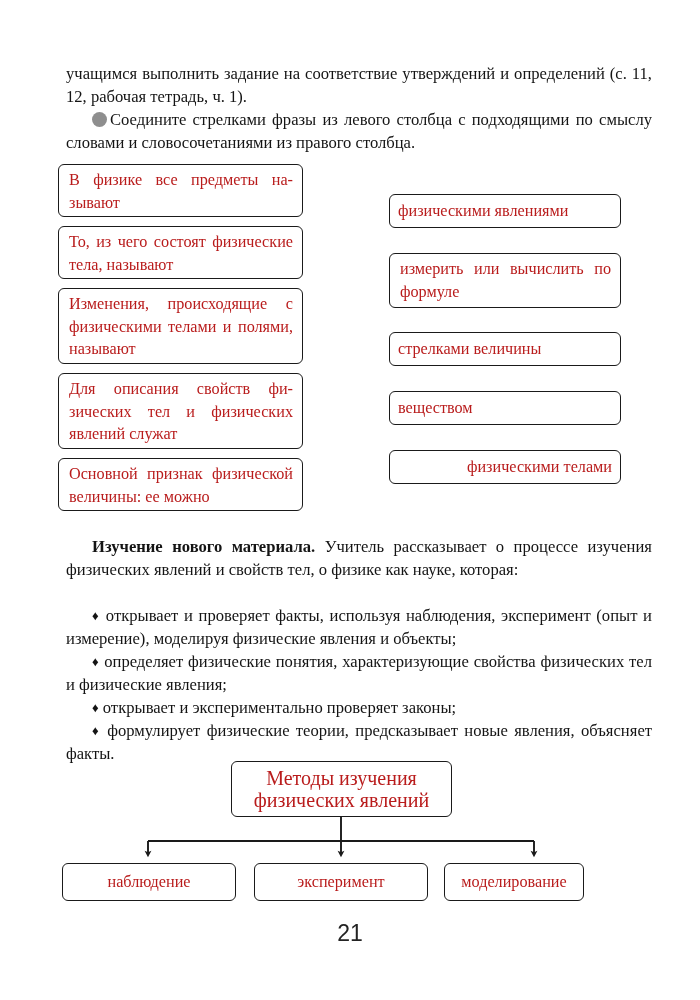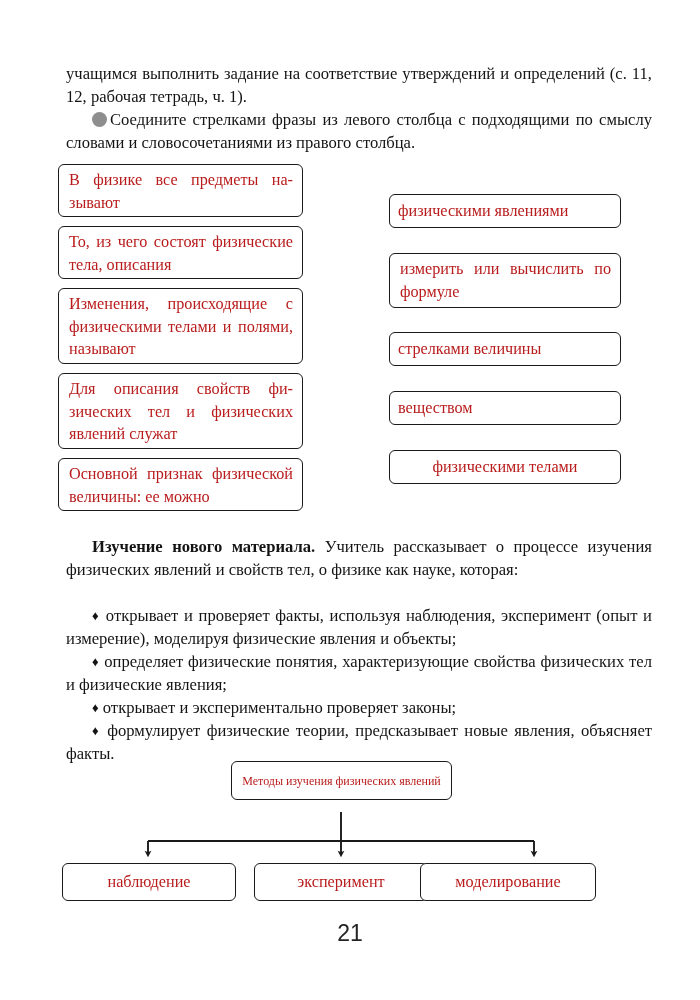--- a/index.html
+++ b/index.html
@@ -124,21 +124,21 @@
 
   <div class="textblock" style="top:108px;">
     <p class="marker-line"><span class="task-marker"></span><span>Соедините стрелками фразы из левого столбца с подходящими по смыслу словами и словосочетаниями из правого столбца.</span></p>
   </div>
 
   <div class="rbox" style="left:58px; top:164px; width:245px; height:53px;">
     <span class="inner">В физике все предметы на­зывают</span>
   </div>
 
   <div class="rbox" style="left:58px; top:226px; width:245px; height:53px;">
-    <span class="inner">То, из чего состоят физиче­ские тела, описания</span>
+    <span class="inner">То, из чего состоят физиче­ские тела, называют</span>
   </div>
 
   <div class="rbox" style="left:58px; top:288px; width:245px; height:76px;">
     <span class="inner">Изменения, происходящие с физическими телами и по­лями, называют</span>
   </div>
 
   <div class="rbox" style="left:58px; top:373px; width:245px; height:76px;">
     <span class="inner">Для описания свойств фи­зических тел и физических явлений служат</span>
   </div>
 
@@ -156,21 +156,21 @@
 
   <div class="rbox center" style="left:389px; top:332px; width:232px; height:34px;">
     <span class="inner" style="text-align:left;">стрелками величины</span>
   </div>
 
   <div class="rbox center" style="left:389px; top:391px; width:232px; height:34px;">
     <span class="inner" style="text-align:left;">веществом</span>
   </div>
 
   <div class="rbox center" style="left:389px; top:450px; width:232px; height:34px;">
-    <span class="inner" style="text-align:center;">физическими телами</span>
+    <span class="inner" style="text-align:right;">физическими телами</span>
   </div>
 
   <div class="textblock" style="top:535px;">
     <p class="indent"><span class="bold">Изучение нового материала.</span><span> Учитель рассказывает о процессе изучения физических явлений и свойств тел, о физике как науке, которая:</span></p>
   </div>
 
   <div class="textblock" style="top:604px;">
     <p class="indent"><span class="diamond">♦</span>&nbsp;<span>открывает и проверяет факты, используя наблюдения, экспери­мент (опыт и измерение), моделируя физические явления и объекты;</span></p>
   </div>
 
@@ -197,32 +197,32 @@
 
       <line x1="341" y1="57" x2="341" y2="86" stroke="#1a1a1a" stroke-width="1.9"></line>
 
       <line x1="148" y1="86" x2="534" y2="86" stroke="#1a1a1a" stroke-width="1.9"></line>
 
       <line x1="148" y1="86" x2="148" y2="99" stroke="#1a1a1a" stroke-width="1.9" marker-end="url(#arrowhead)"></line>
       <line x1="341" y1="86" x2="341" y2="99" stroke="#1a1a1a" stroke-width="1.9" marker-end="url(#arrowhead)"></line>
       <line x1="534" y1="86" x2="534" y2="99" stroke="#1a1a1a" stroke-width="1.9" marker-end="url(#arrowhead)"></line>
     </svg>
 
-    <div class="rbox center" style="left:231px; top:6px; width:221px; height:39px; font-size:12px; line-height:22px;">
+    <div class="rbox center" style="left:231px; top:6px; width:221px; height:56px; font-size:20px; line-height:22px;">
       <span class="inner">Методы изучения физических явлений</span>
     </div>
 
     <div class="rbox center" style="left:62px; top:108px; width:174px; height:38px;">
       <span class="inner">наблюдение</span>
     </div>
 
     <div class="rbox center" style="left:254px; top:108px; width:174px; height:38px;">
       <span class="inner">эксперимент</span>
     </div>
 
-    <div class="rbox center" style="left:420px; top:108px; width:176px; height:38px;">
+    <div class="rbox center" style="left:444px; top:108px; width:140px; height:38px;">
       <span class="inner">моделирование</span>
     </div>
   </div>
 
   <div class="pagenum">21</div>
 
 </div>
 
 </body></html>

